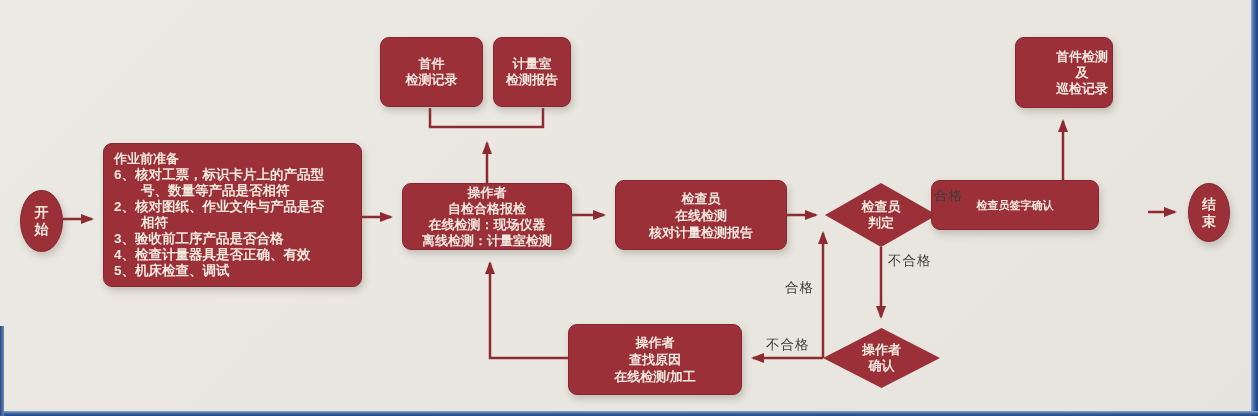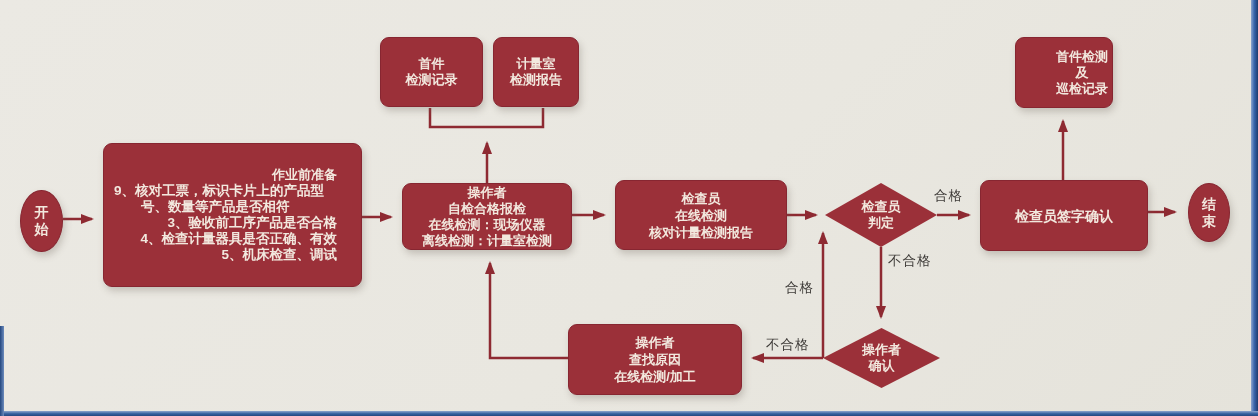--- a/index.html
+++ b/index.html
@@ -15,21 +15,21 @@
     text-align:center;font-weight:bold;
     box-shadow:2px 4px 7px rgba(110,100,90,.30);
     box-sizing:border-box;line-height:16px;font-size:13px;
   }
   .oval{border-radius:50%;}
   .oval .vtxt{width:1em;word-break:break-all;line-height:17px;font-size:14px;}
   .diamond{
     clip-path:polygon(50% 0,100% 50%,50% 100%,0 50%);
     border:none;border-radius:0;box-shadow:none;
   }
-  .prep{align-items:flex-end;justify-content:center;padding:2px 24px 2px 10px;text-align:left;}
+  .prep{align-items:flex-start;justify-content:center;padding:2px 24px 2px 10px;text-align:left;}
   .prep .ttl{text-align:center;padding-right:-10px;}
   .prep .itm{padding-left:2em;text-indent:-2em;font-size:13.5px;}
   .lbl{
     position:absolute;color:#3e3b38;font-weight:normal;font-size:13.5px;
     letter-spacing:1px;white-space:nowrap;
   }
   .edge-svg{position:absolute;left:0;top:0;pointer-events:none;}
   .frame{position:absolute;}
   #frame-right{right:0;top:0;width:7px;height:416px;
     background:linear-gradient(to right,#8ea6cd,#3a66ad 45%,#1f3c6d);}
@@ -65,32 +65,33 @@
       <line x1="1148" y1="212" x2="1175" y2="212" marker-end="url(#ah)"></line>
     </g>
   </svg>
 
   <div class="node oval" style="left:20px;top:190px;width:43px;height:62px;">
     <span class="vtxt">开始</span>
   </div>
 
   <div class="node prep" style="left:103px;top:143px;width:259px;height:144px;">
     <div class="ttl">作业前准备</div>
-    <div class="itm">9、核对工票，标识卡片上的产品型号、数量等产品是否相符</div>
+    <div class="itm">6、核对工票，标识卡片上的产品型号、数量等产品是否相符</div>
+    <div class="itm">2、核对图纸、作业文件与产品是否相符</div>
     <div class="itm">3、验收前工序产品是否合格</div>
     <div class="itm">4、检查计量器具是否正确、有效</div>
     <div class="itm">5、机床检查、调试</div>
   </div>
 
   <div class="node" style="left:380px;top:37px;width:103px;height:70px;">
     <div>首件</div>
     <div>检测记录</div>
   </div>
 
-  <div class="node" style="left:493px;top:37px;width:86px;height:70px;">
+  <div class="node" style="left:493px;top:37px;width:78px;height:70px;">
     <div>计量室</div>
     <div>检测报告</div>
   </div>
 
   <div class="node" style="left:402px;top:183px;width:170px;height:67px;">
     <div>操作者</div>
     <div>自检合格报检</div>
     <div>在线检测：现场仪器</div>
     <div>离线检测：计量室检测</div>
   </div>
@@ -99,21 +100,21 @@
     <div>检查员</div>
     <div>在线检测</div>
     <div>核对计量检测报告</div>
   </div>
 
   <div class="node diamond" style="left:825px;top:183px;width:112px;height:64px;">
     <div>检查员</div>
     <div>判定</div>
   </div>
 
-  <div class="node" style="left:980px;top:180px;width:168px;height:71px;font-size:14px;">
+  <div class="node" style="left:931px;top:180px;width:168px;height:50px;font-size:11px;">
     <div>检查员签字确认</div>
   </div>
 
   <div class="node" style="left:1015px;top:37px;width:98px;height:71px;padding-left:36px;">
     <div>首件检测及</div>
     <div>巡检记录</div>
   </div>
 
   <div class="node oval" style="left:1188px;top:183px;width:42px;height:59px;text-align:right;">
     <span class="vtxt">结束</span>

